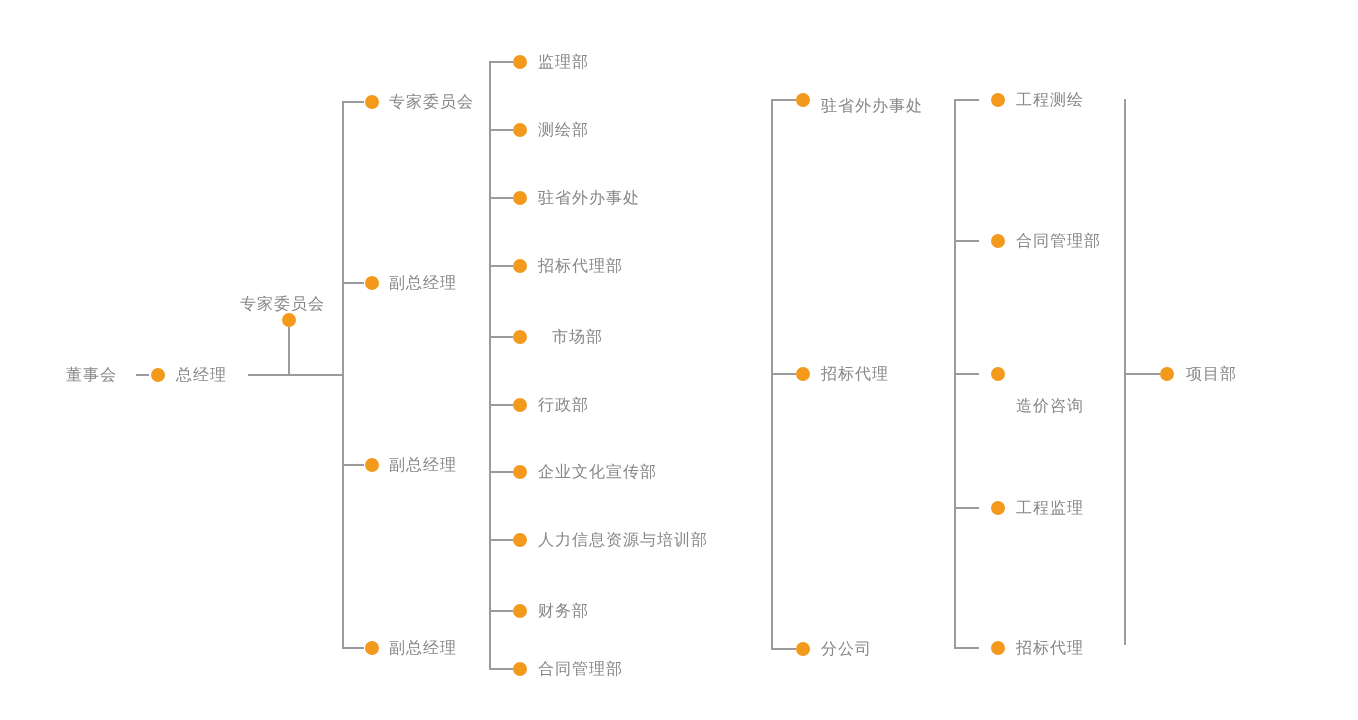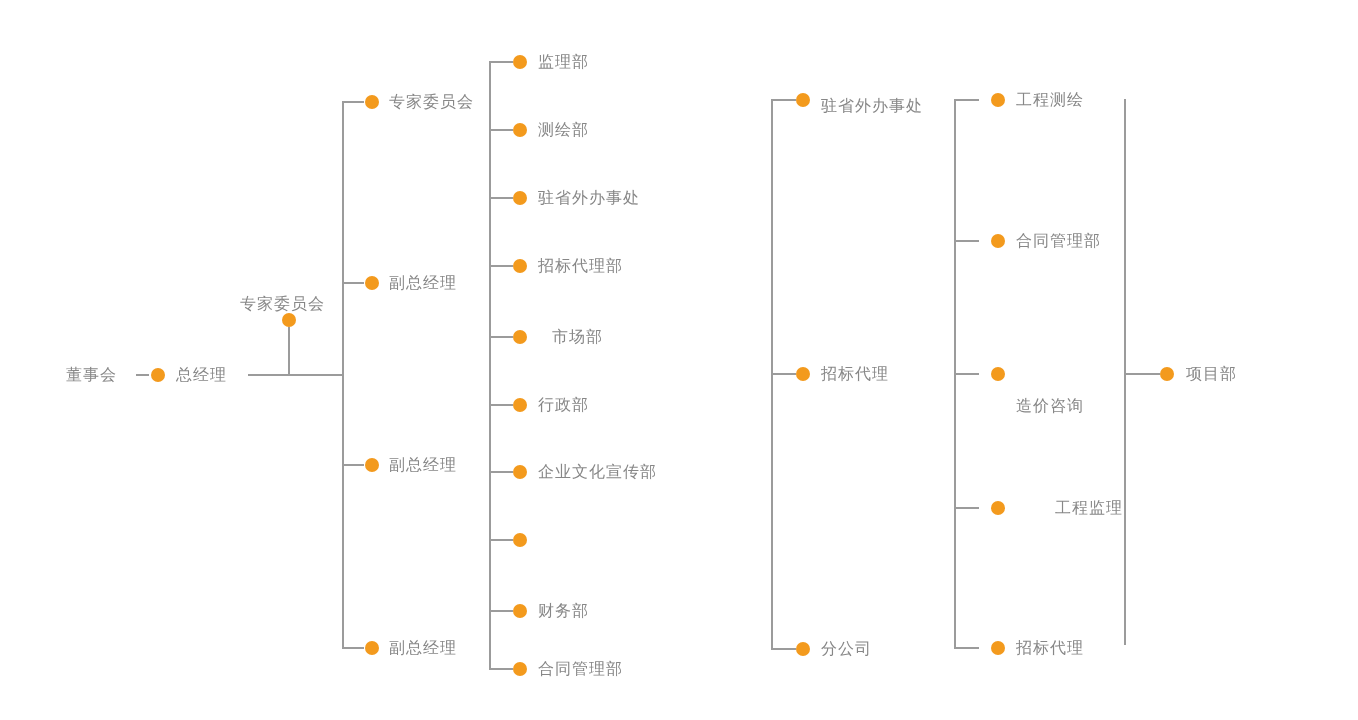--- a/index.html
+++ b/index.html
@@ -90,23 +90,24 @@
     <div class="label" style="left: 389px; top: 283px;">副总经理</div>
     <div class="label" style="left: 389px; top: 465px;">副总经理</div>
     <div class="label" style="left: 389px; top: 648px;">副总经理</div>
     <div class="label" style="left: 538px; top: 62px;">监理部</div>
     <div class="label" style="left: 538px; top: 130px;">测绘部</div>
     <div class="label" style="left: 538px; top: 198px;">驻省外办事处</div>
     <div class="label" style="left: 538px; top: 266px;">招标代理部</div>
     <div class="label" style="left: 552px; top: 337px;">市场部</div>
     <div class="label" style="left: 538px; top: 405px;">行政部</div>
     <div class="label" style="left: 538px; top: 472px;">企业文化宣传部</div>
+    <div class="label" style="left: 538px; top: 540px;">人力信息资源与培训部</div>
     <div class="label" style="left: 538px; top: 611px;">财务部</div>
     <div class="label" style="left: 538px; top: 669px;">合同管理部</div>
     <div class="label" style="left: 821px; top: 92px; margin-top: 14px;">驻省外办事处</div>
     <div class="label" style="left: 821px; top: 374px;">招标代理</div>
     <div class="label" style="left: 821px; top: 649px;">分公司</div>
     <div class="label" style="left: 1016px; top: 100px;">工程测绘</div>
     <div class="label" style="left: 1016px; top: 241px;">合同管理部</div>
     <div class="label" style="left: 1016px; top: 374px; margin-top: 32px;">造价咨询</div>
-    <div class="label" style="left: 1016px; top: 508px; margin-left: 39px;">工程监理</div>
+    <div class="label" style="left: 1016px; top: 508px;">工程监理</div>
     <div class="label" style="left: 1016px; top: 648px;">招标代理</div>
   </div>
 
 </body></html>

